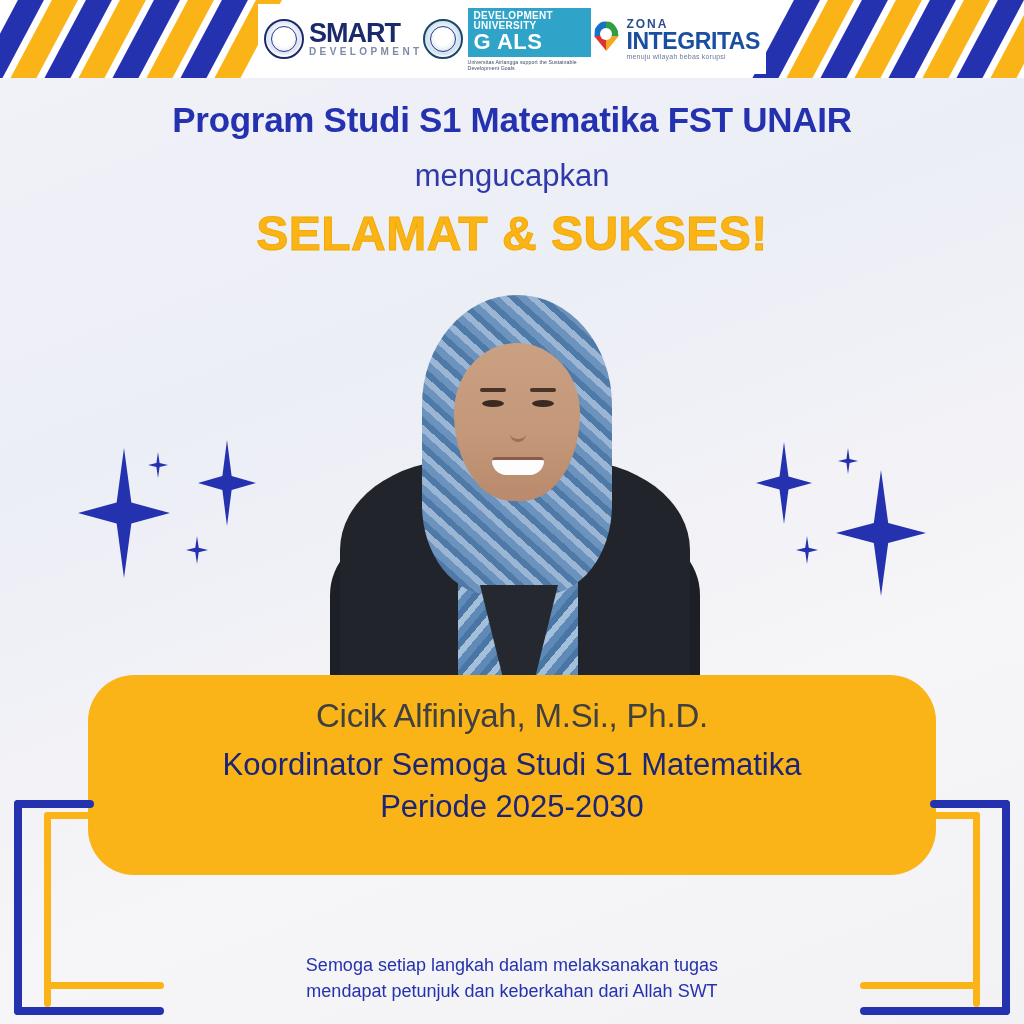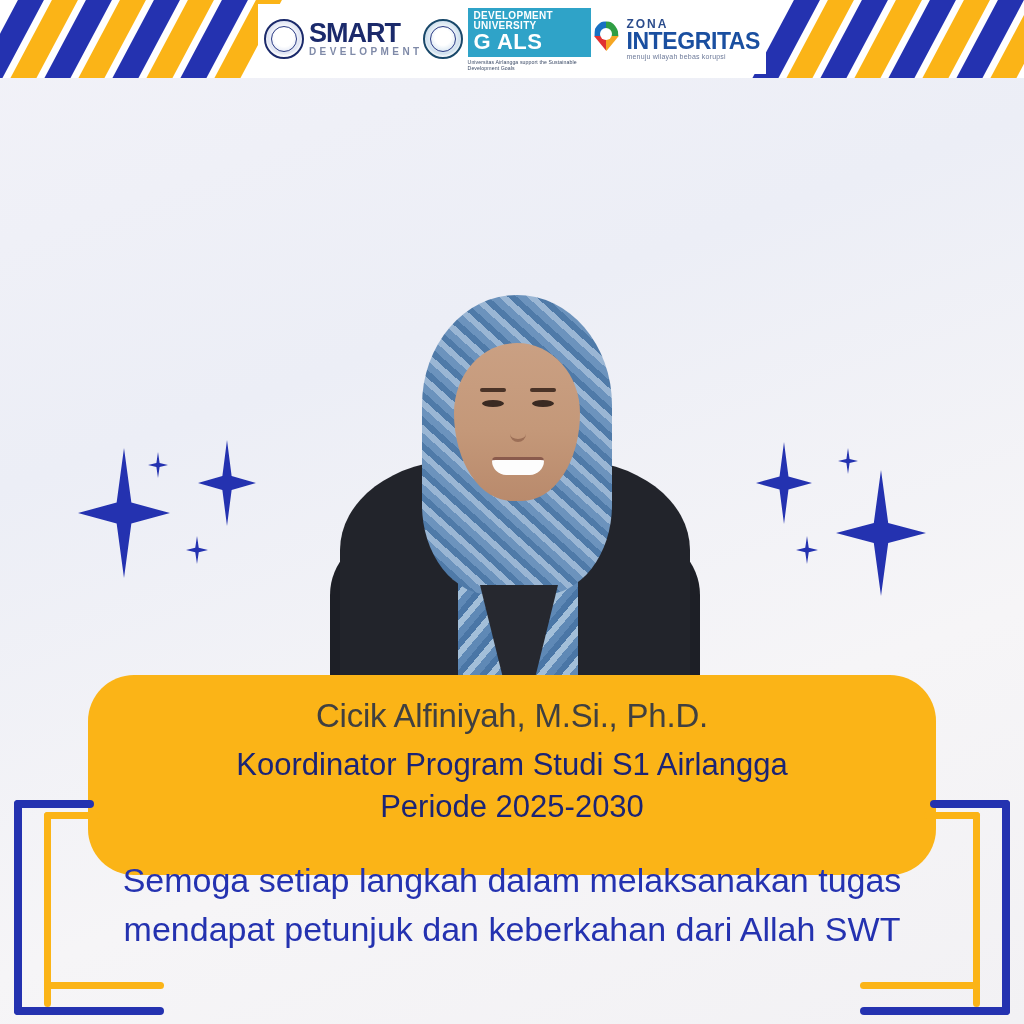--- a/index.html
+++ b/index.html
@@ -217,24 +217,24 @@
     margin-top: 12px;
     font-size: 31px; font-weight: 400; color: #1b2475;
   }
   .nc-period {
     margin-top: 6px;
     font-size: 31px; font-weight: 400; color: #1b2475;
   }
 
   
   .prayer {
-    position: absolute; left: 0; top: 856px; width: 1024px;
+    position: absolute; left: 0; top: 952px; width: 1024px;
     text-align: center;
     color: #2432b0;
-    font-size: 34px;
+    font-size: 18px;
     line-height: 1.45;
   }
 
   
   .bracket { position: absolute; }
   .bl-1 { left: 14px;  top: 800px; width: 8px;  height: 215px; background: #2432b0; border-radius: 4px; }
   .bl-2 { left: 44px;  top: 812px; width: 7px;  height: 195px; background: #fbb417; border-radius: 4px; }
   .bl-h1 { left: 14px; top: 1007px; width: 150px; height: 8px; background: #2432b0; border-radius: 4px; }
   .bl-h2 { left: 44px; top: 982px;  width: 120px; height: 7px; background: #fbb417; border-radius: 4px; }
   .bl-cap1 { left: 14px; top: 800px; width: 80px; height: 8px; background: #2432b0; border-radius: 4px; }
@@ -301,20 +301,25 @@
         <div class="zi-text">
           <div class="z1">ZONA</div>
           <div class="z2">INTEGRITAS</div>
           <div class="z3">menuju wilayah bebas korupsi</div>
         </div>
       </div>
 
     </div>
   </div>
 
+  <div class="head-wrap">
+    <div class="h-title">Program Studi S1 Matematika FST UNAIR</div>
+    <div class="h-sub">mengucapkan</div>
+    <div class="h-big">SELAMAT &amp; SUKSES!</div>
+  </div>
 
   <div class="star4" style="left:78px;  top:448px; width:92px;  height:130px;"></div>
   <div class="star4" style="left:198px; top:440px; width:58px;  height:86px;"></div>
   <div class="star4" style="left:148px; top:452px; width:20px;  height:26px;"></div>
   <div class="star4" style="left:186px; top:536px; width:22px;  height:28px;"></div>
 
   <div class="star4" style="left:836px; top:470px; width:90px;  height:126px;"></div>
   <div class="star4" style="left:756px; top:442px; width:56px;  height:82px;"></div>
   <div class="star4" style="left:838px; top:448px; width:20px;  height:26px;"></div>
   <div class="star4" style="left:796px; top:536px; width:22px;  height:28px;"></div>
@@ -330,21 +335,21 @@
     <div class="ph-brow r"></div>
     <div class="ph-eye l"></div>
     <div class="ph-eye r"></div>
     <div class="ph-nose"></div>
     <div class="ph-mouth"></div>
     <div class="ph-collar"></div>
   </div>
 
   <div class="name-card">
     <div class="nc-name">Cicik Alfiniyah, M.Si., Ph.D.</div>
-    <div class="nc-role">Koordinator Program Studi S1 Airlangga</div>
+    <div class="nc-role">Koordinator Semoga Studi S1 Matematika</div>
     <div class="nc-period">Periode 2025-2030</div>
   </div>
 
   <div class="prayer">
     <div>Semoga setiap langkah dalam melaksanakan tugas</div>
     <div>mendapat petunjuk dan keberkahan dari Allah SWT</div>
   </div>
 
   <div class="bracket bl-1"></div>
   <div class="bracket bl-2"></div>

